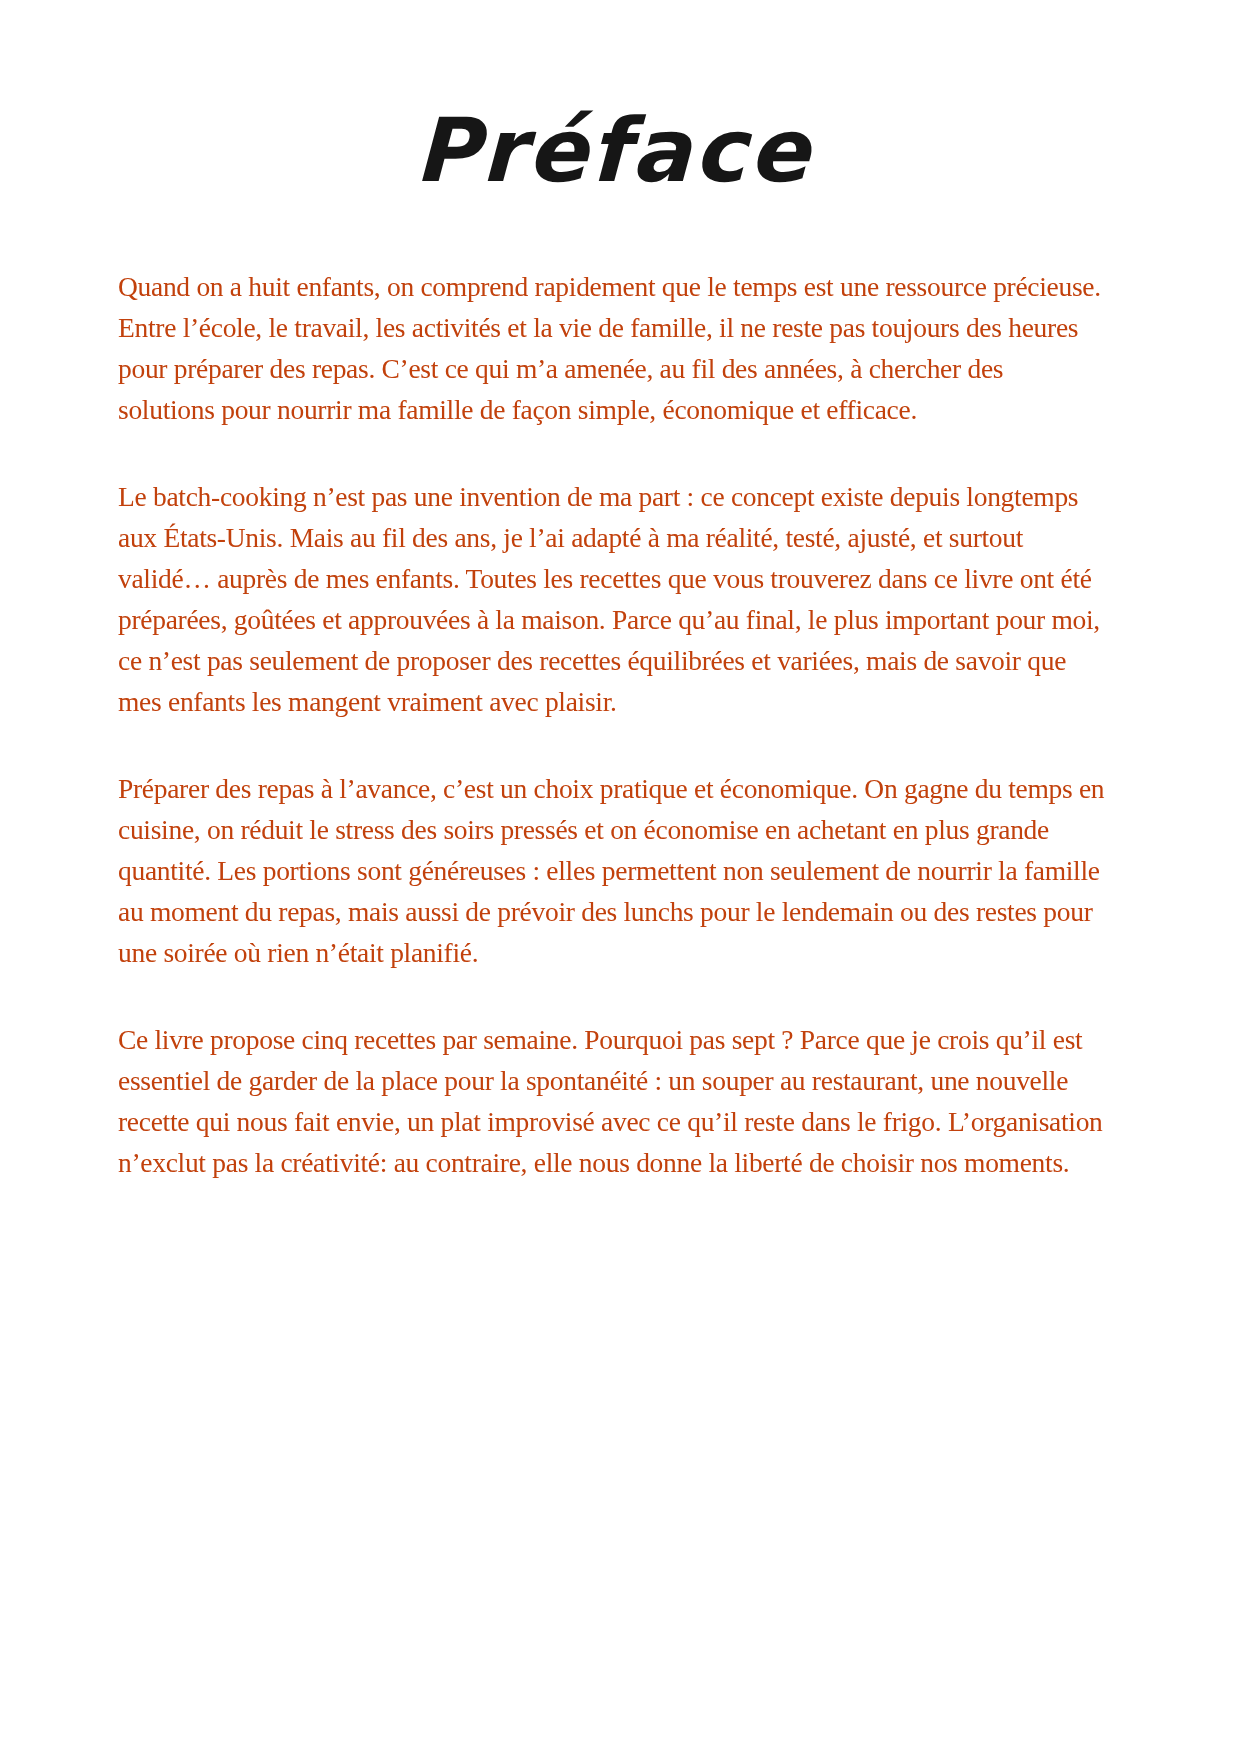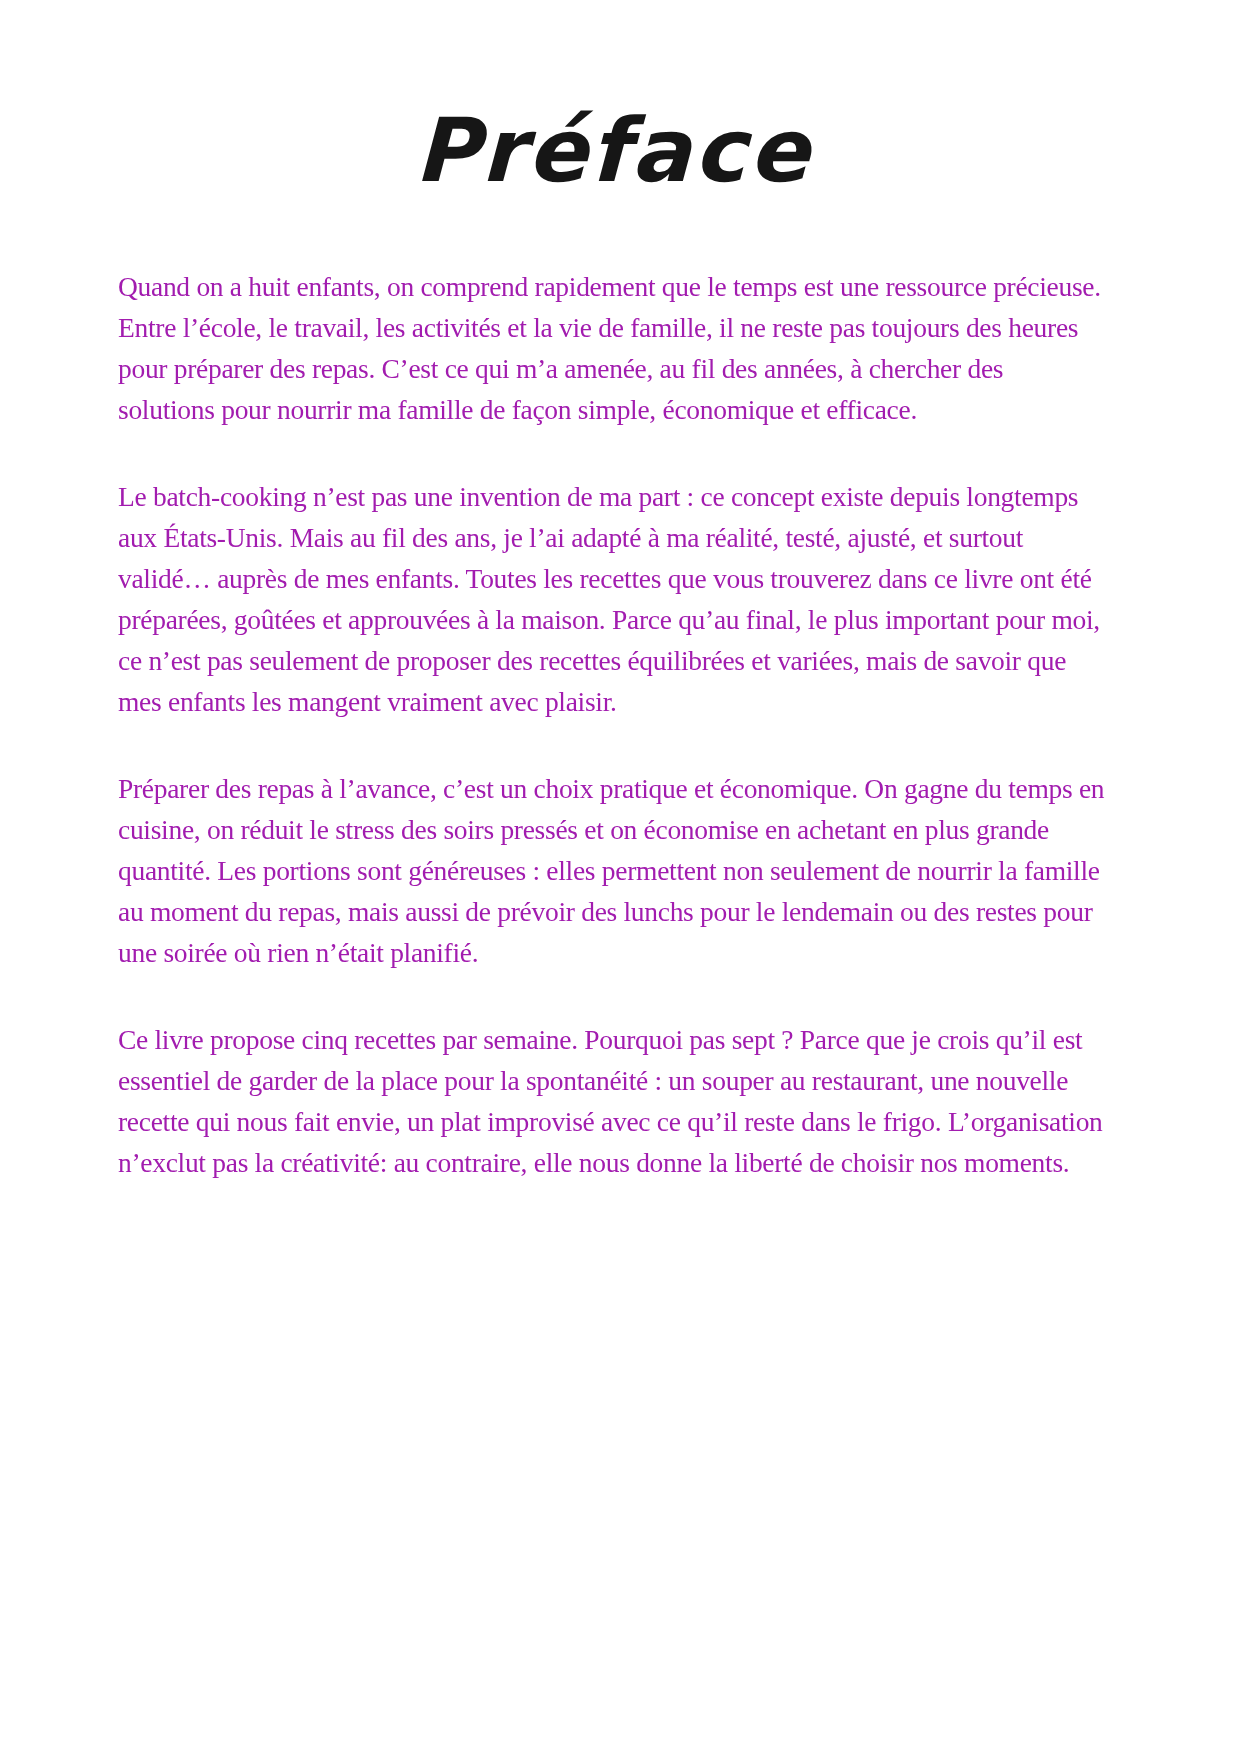--- a/index.html
+++ b/index.html
@@ -27,21 +27,21 @@
     text-align: center;
     margin: 0 0 62px 0;
     transform: skewX(-4deg);
     line-height: 1.2;
   }
   .body-text p {
     font-family: "Liberation Serif", "DejaVu Serif", serif;
     font-size: 27.5px;
     line-height: 41px;
     letter-spacing: -0.3px;
-    color: #a21caf;
+    color: #c2410c;
     margin: 0 16px 46px 0;
     text-align: left;
   }
 </style>
 </head>
 <body>
 
 <div class="page">
   <h1 class="doc-title">Préface</h1>
 

